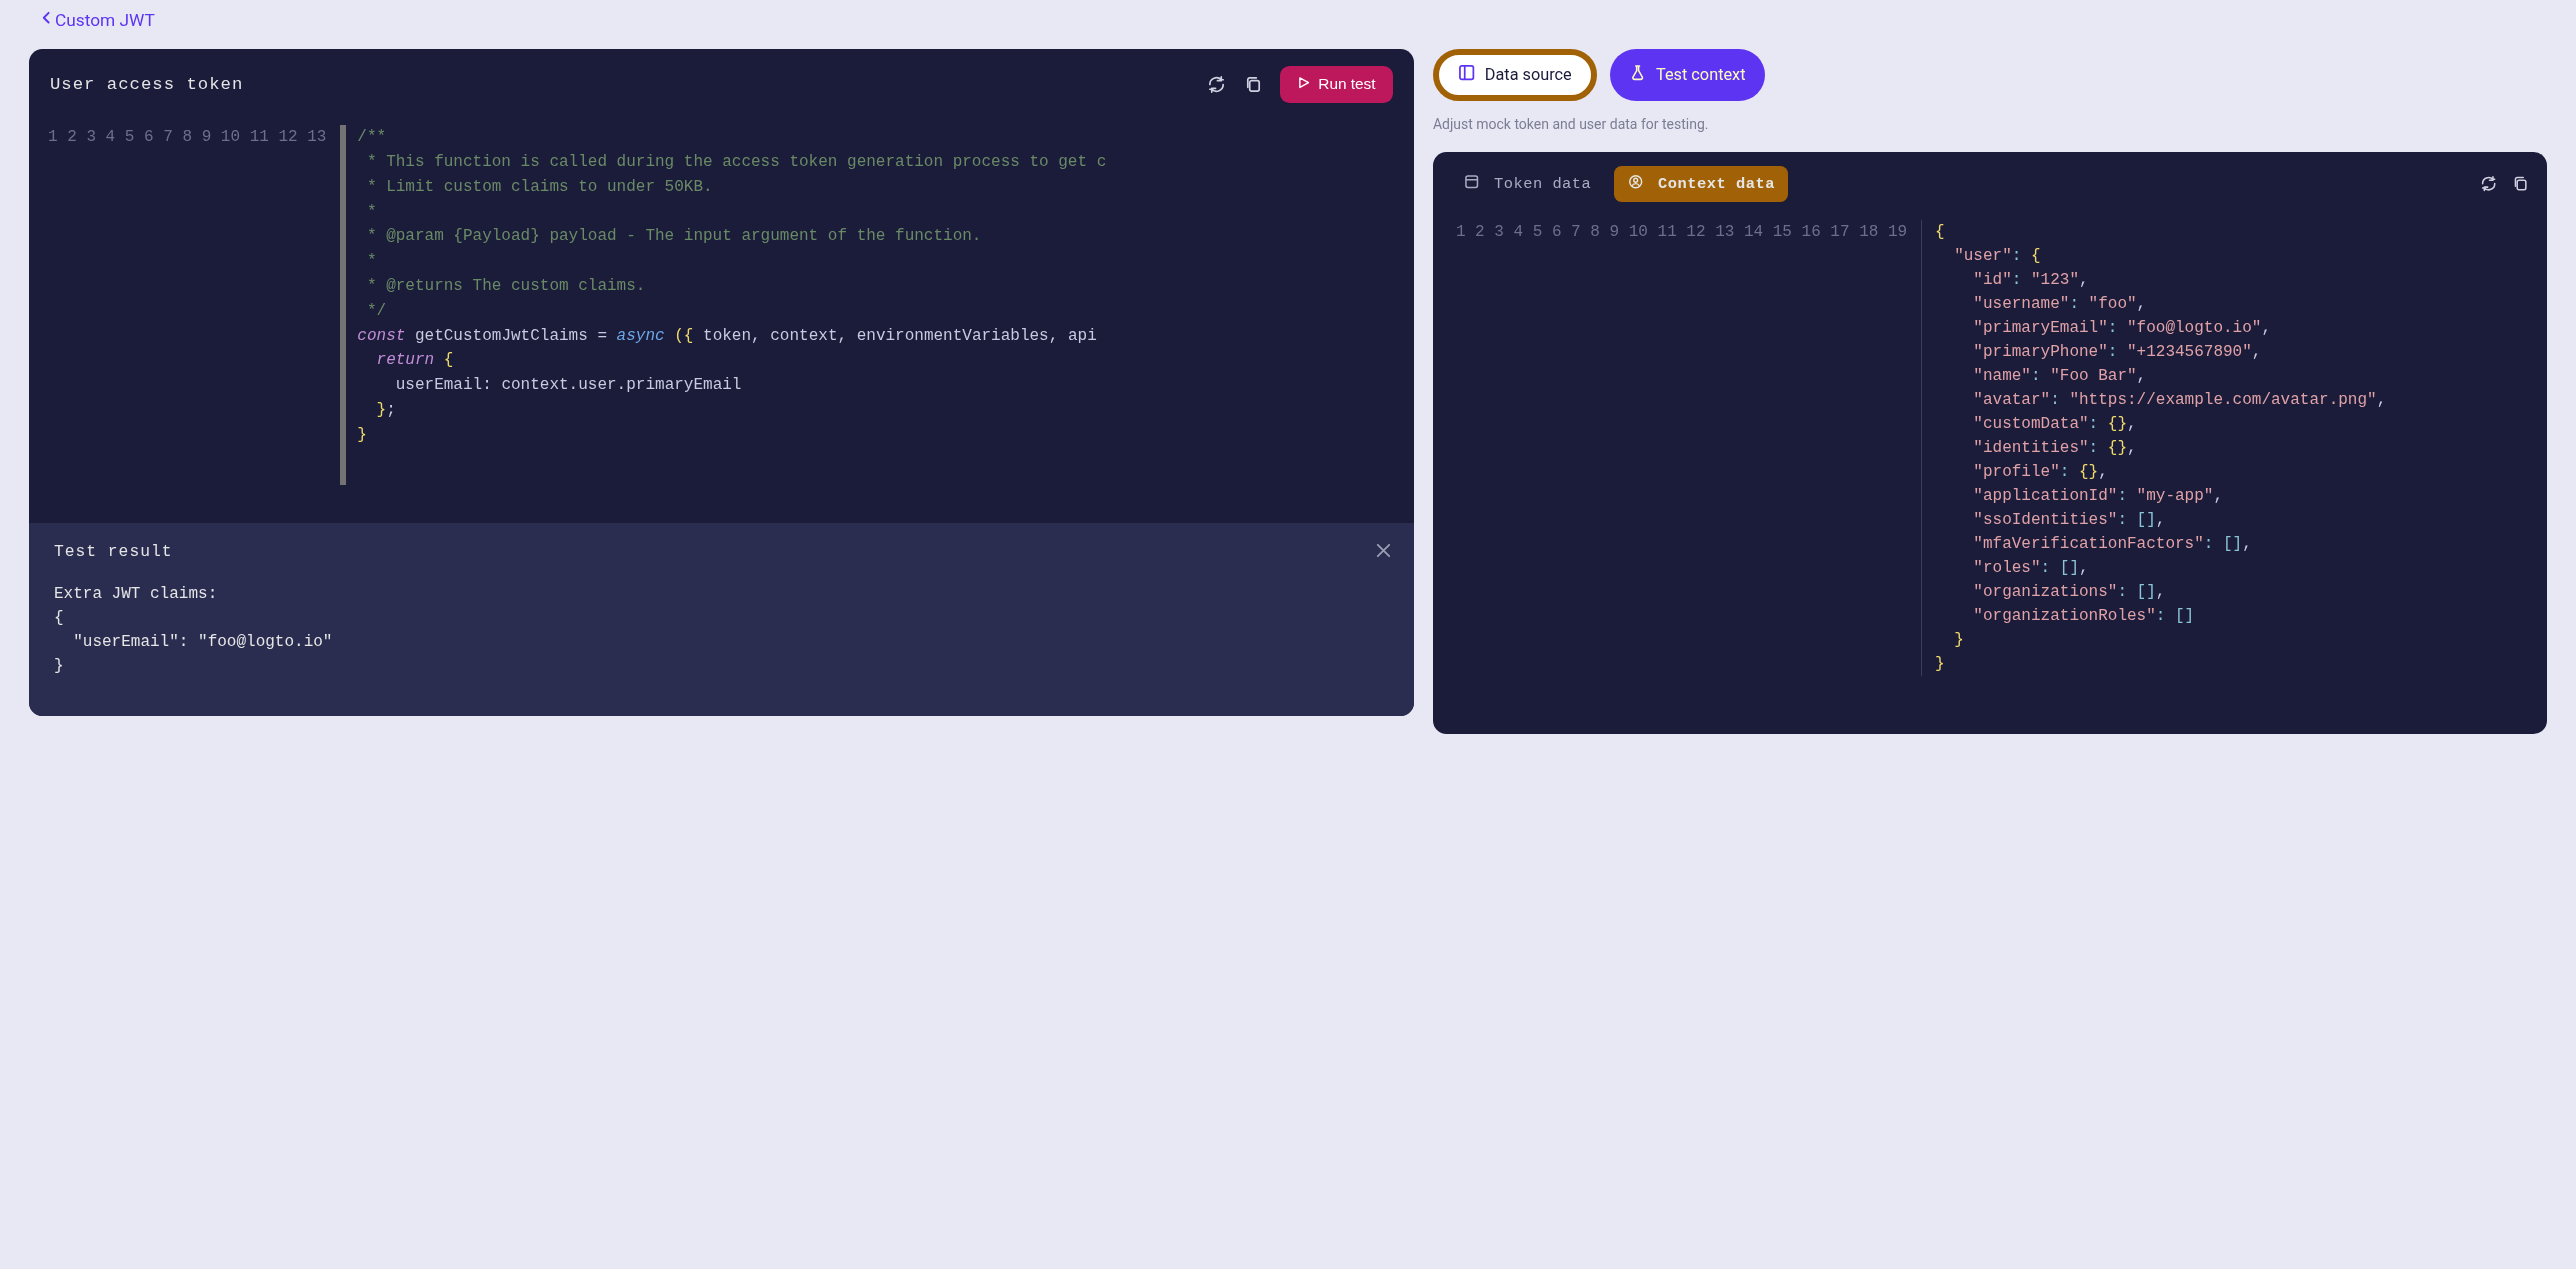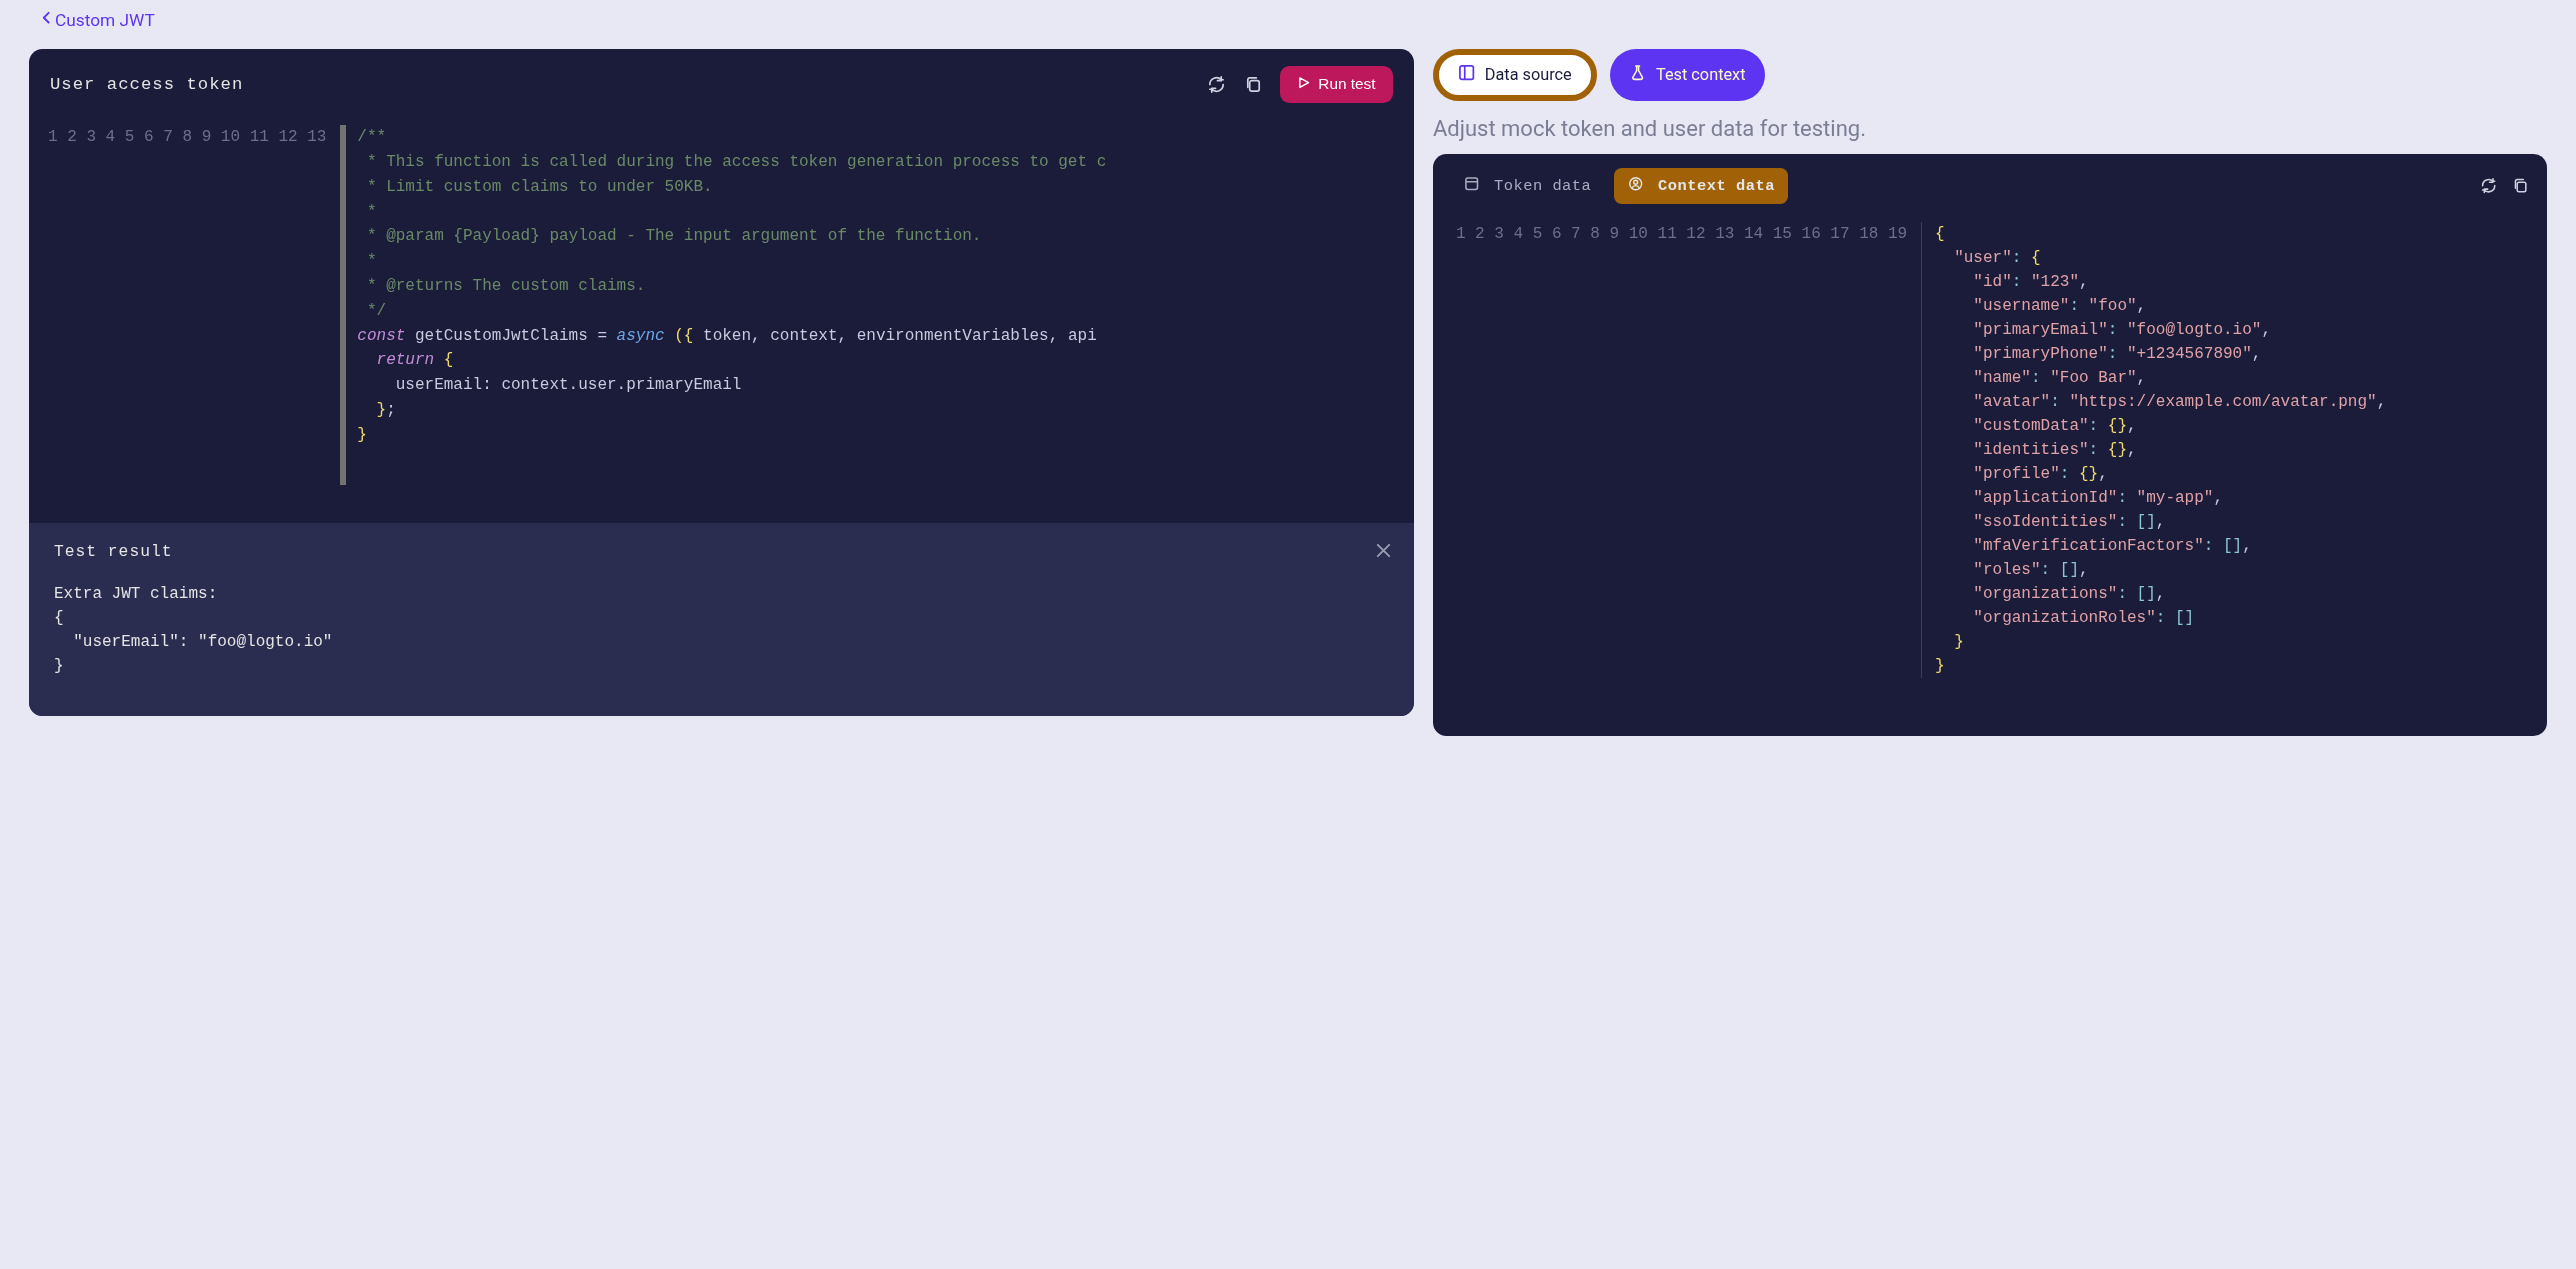--- a/index.html
+++ b/index.html
@@ -162,22 +162,22 @@
     background: #fff;
     color: #1a1c3a;
     border: 6px solid #a16207;
   }
   .pill-purple {
     background: #5d34f2;
     color: #fef9c3;
   }
   .helper-text {
     color: #7b7d94;
-    font-size: 22px;
-    margin-bottom: 13px;
+    font-size: 14px;
+    margin-bottom: 20px;
   }
   .json-panel {
     background: #1a1c3a;
     border-radius: 13.4px;
     overflow: hidden;
   }
   .json-header {
     display: flex;
     align-items: center;
     justify-content: space-between;

